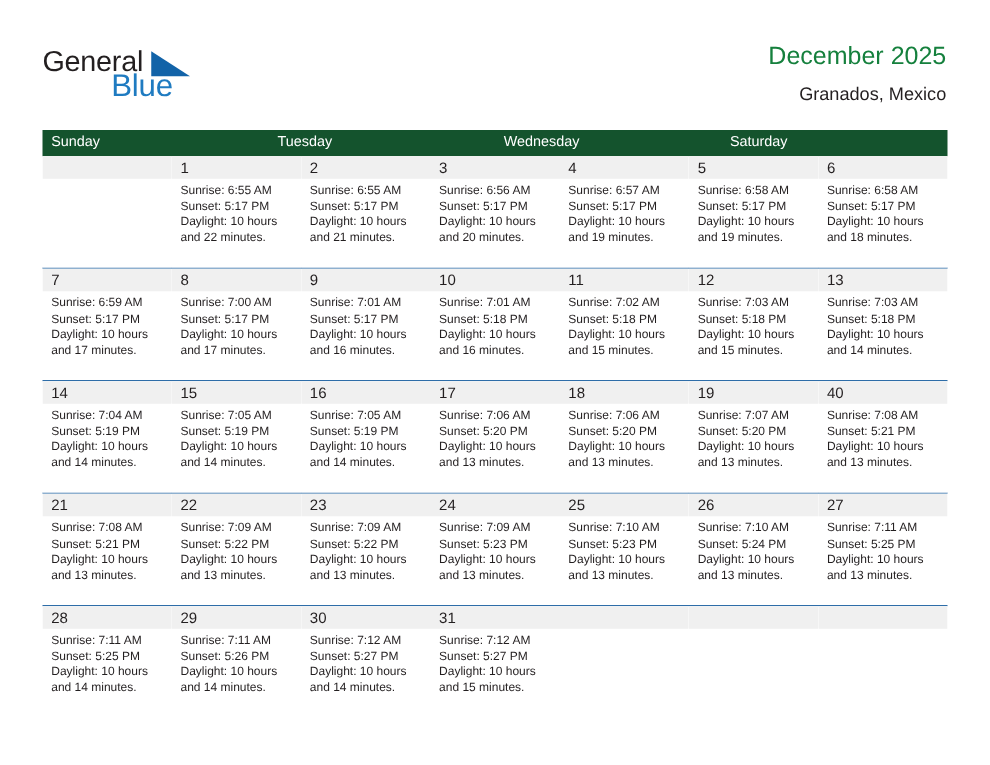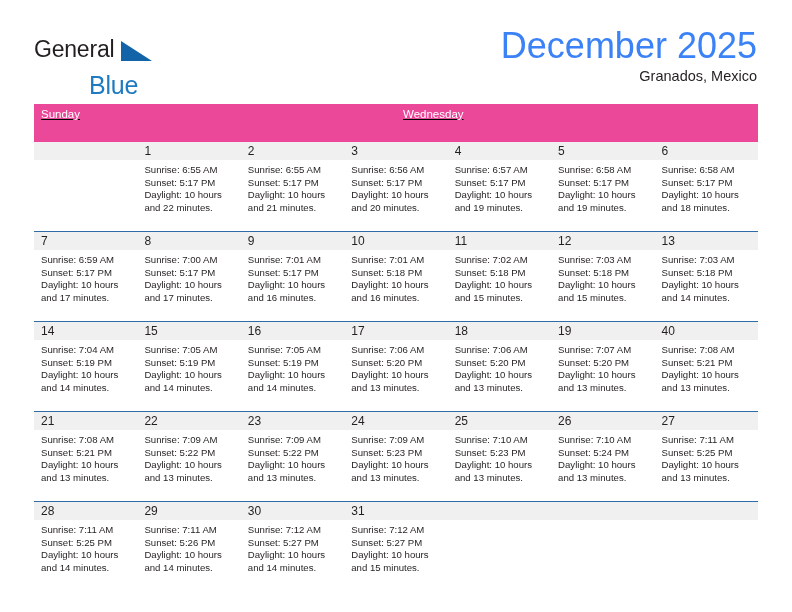--- a/index.html
+++ b/index.html
@@ -42,21 +42,21 @@
     top: 0;
     font-size: 23px;
     line-height: 27px;
     color: #231f20;
     letter-spacing: -0.2px;
     font-family: "Liberation Sans", sans-serif;
   }
   .logo-blue {
     position: absolute;
     left: 55px;
-    top: 36px;
+    top: 20px;
     font-size: 25px;
     line-height: 27px;
     color: #1f7bc1;
     letter-spacing: -0.2px;
     font-family: "Liberation Sans", sans-serif;
   }
   .logo-tri {
     position: absolute;
     left: 87px;
     top: 5px;
@@ -66,46 +66,45 @@
     border-top: 20px solid transparent;
   }
 
   .title-wrap {
     position: absolute;
     right: 35px;
     top: 29px;
     text-align: right;
   }
   .cal-title {
-    font-size: 36px;
+    font-size: 20px;
     line-height: 33px;
-    color: #3b82f6;
+    color: #15803d;
     font-weight: normal;
     letter-spacing: 0px;
   }
   .cal-sub {
     margin-top: 5px;
     font-size: 14.5px;
     line-height: 18px;
     color: #231f20;
   }
 
   
   .cal {
     position: absolute;
     left: 34px;
     top: 104px;
     width: 724px;
   }
   .weekhead {
     display: flex;
     width: 100%;
-    background: #ec4899;
-    height: 38px;
-    text-decoration: underline;
+    background: #14532d;
+    height: 21px;
   }
   .weekhead .wh {
     flex: 1 1 0;
     color: #ffffff;
     font-size: 11.5px;
     line-height: 21px;
     padding-left: 7px;
     box-sizing: border-box;
     white-space: nowrap;
     overflow: hidden;
@@ -167,21 +166,23 @@
       <div class="cal-title">December 2025</div>
       <div class="cal-sub">Granados, Mexico</div>
     </div>
 
   </div>
 
   <div class="cal">
 
     <div class="weekhead">
       <div class="wh">Sunday</div>
+      <div class="wh">Tuesday</div>
       <div class="wh">Wednesday</div>
+      <div class="wh">Saturday</div>
     </div>
 
     <div class="week first">
       <div class="cell empty">
         <div class="daynum"></div>
         <div class="info">
           <div></div>
           <div></div>
           <div></div>
           <div></div>

